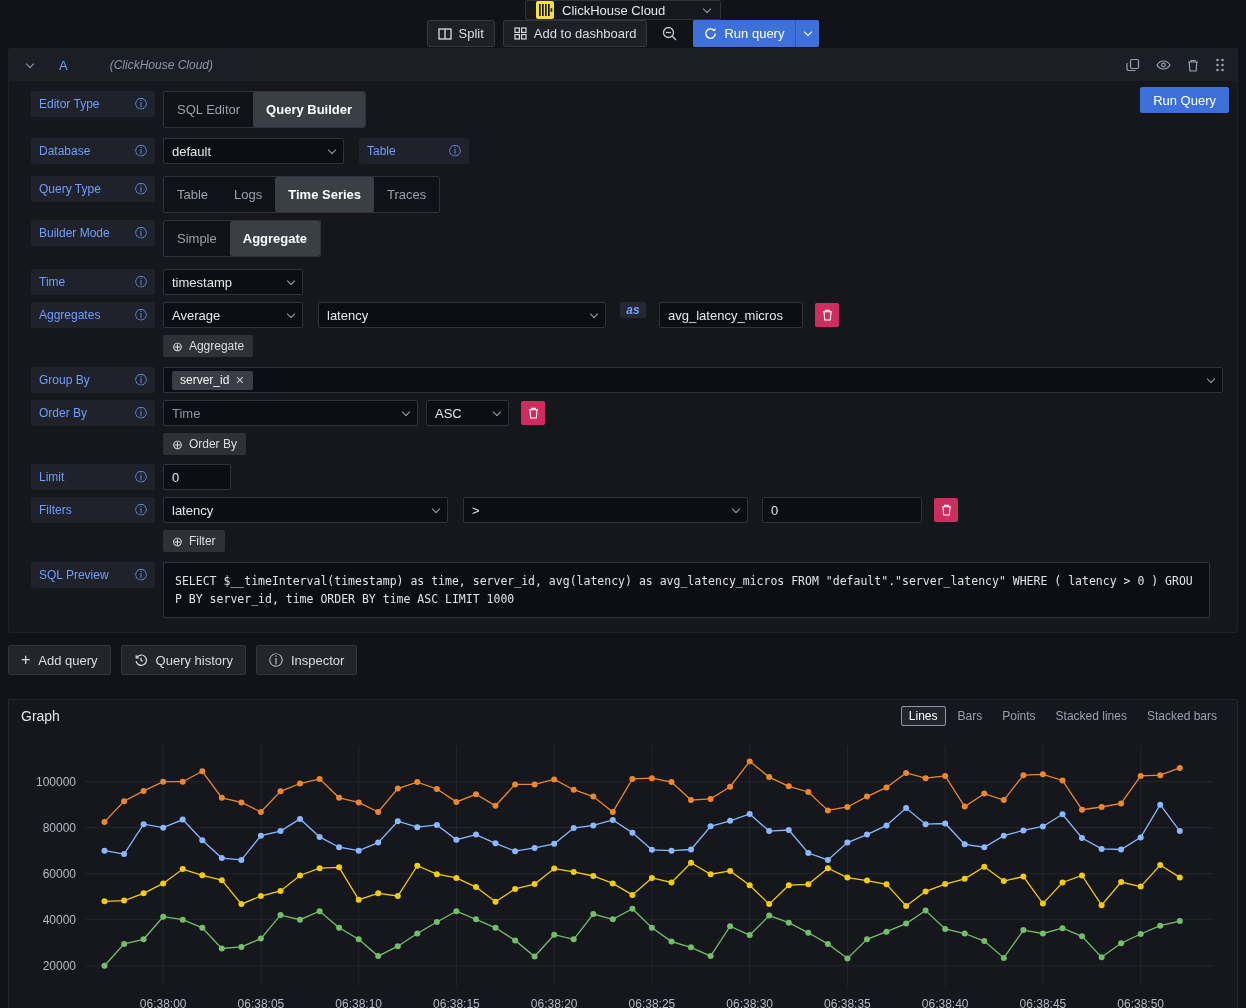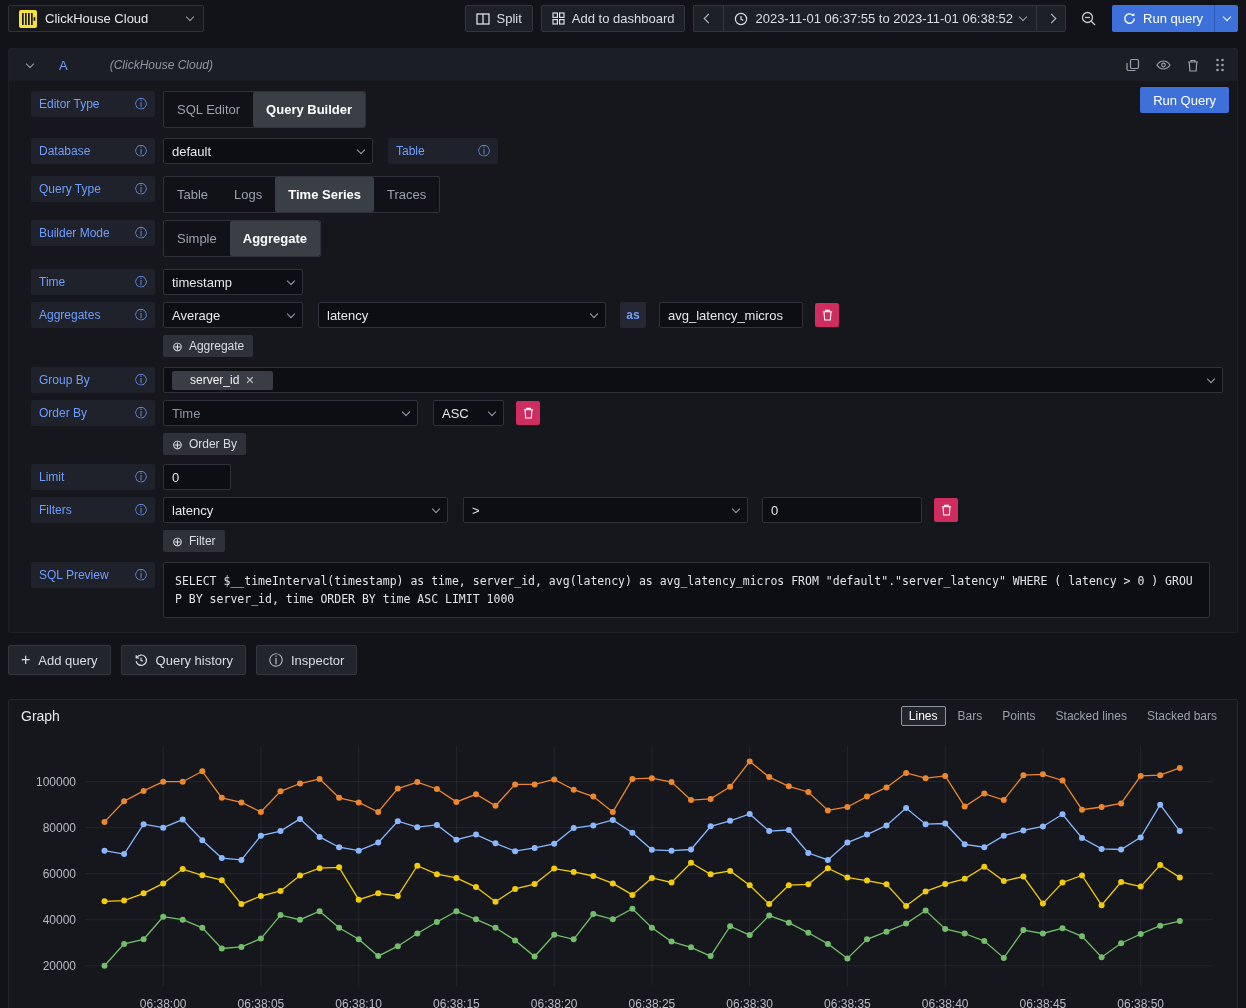--- a/index.html
+++ b/index.html
@@ -1,21 +1,21 @@
 <!DOCTYPE html>
 <html><head>
 <meta charset="utf-8">
 <style>
   * { box-sizing: border-box; margin: 0; padding: 0; }
   html,body { width:1246px; height:1008px; background:#111318; overflow:hidden;
     font-family:"Liberation Sans", sans-serif; color:#d8d9dd; }
 
   
   .toolbar { height:37px; display:flex; align-items:center; justify-content:space-between;
-    padding:0 8px; background:#111318; }
+    padding:0 8px; background:#111318;flex-direction:column; }
   .ds-picker { height:27px; display:flex; align-items:center; gap:8px; padding:0 10px;
     border:1px solid #2f323a; border-radius:2px; background:#16181e; min-width:196px; cursor:pointer; }
   .ds-picker .name { font-size:13px; color:#e6e7ea; flex:1; }
   .tb-right { display:flex; align-items:center; gap:8px; }
   .btn { height:27px; display:flex; align-items:center; gap:7px; padding:0 10px;
     background:#1d2026; border:1px solid #33363d; border-radius:2px; font-size:13px;
     font-weight:500; color:#dcdde1; cursor:pointer; white-space:nowrap; }
   .time-group { display:flex; align-items:center; }
   .time-group .btn { border-radius:0; border-right-width:0; }
   .time-group .btn:first-child { border-radius:2px 0 0 2px; }
@@ -54,30 +54,30 @@
   .sel, .inp { height:26px; background:#0c0e13; border:1px solid #2f323a; border-radius:2px;
     display:flex; align-items:center; padding:0 8px; font-size:13px; color:#e6e7ea; gap:8px; cursor:pointer; }
   .sel .val { flex:1; white-space:nowrap; overflow:hidden; }
   .sel .val.placeholder { color:#8e95a3; }
   input.inp { cursor:text; }
   .seg { display:flex; background:#101217; border:1px solid #2f323a; border-radius:2px; height:37px;
     align-items:stretch; overflow:hidden; width:max-content; }
   .seg .seg-opt { display:flex; align-items:center; padding:0 13px; font-size:13px; color:#9aa1ad;
     cursor:pointer; border-radius:2px; }
   .seg .seg-opt.active { background:#3a3e45; color:#fff; font-weight:600; }
-  .as-chip { height:26px; min-width:26px; background:#252833; border-radius:2px; display:flex;
-    align-items:center; justify-content:center; color:#6e9fff; font-size:12px; font-weight:600; }
+  .as-chip { height:16px; min-width:26px; background:#252833; border-radius:2px; display:flex;
+    align-items:center; justify-content:center; color:#6e9fff; font-size:12px; font-weight:600;font-style:italic; }
   .trash-btn { width:24px; height:24px; margin-top:1px; background:#cf2d5f; border:none; border-radius:2px;
     display:flex; align-items:center; justify-content:center; cursor:pointer; flex:none; }
   .add-btn { height:22px; display:flex; align-items:center; gap:6px; padding:0 9px; background:#2e3138;
     border:none; border-radius:2px; color:#dcdde1; font-size:12px; font-weight:500; cursor:pointer; }
   .add-btn .plus { font-size:13px; line-height:1; }
   .indent { margin-left:132px; }
   .tag { height:19px; background:#3a3d45; border-radius:2px; display:flex; align-items:center; gap:6px;
-    padding:0 18px; font-size:12px; color:#f0f1f3; cursor:pointer; }
+    padding:0 8px; font-size:12px; color:#f0f1f3; cursor:pointer; }
   .tag .x { color:#c0c4cc; font-size:11px; }
   .sql-box { flex:1; margin-right:19px; border:1px solid #2f323a; border-radius:2px; background:#0c0e13;
     padding:9px 11px; font-family:"DejaVu Sans Mono", monospace; font-size:11.5px; line-height:18px;
     color:#e2e3e8; word-break:break-all; }
   .run-query-inline { position:absolute; top:38px; right:8px; height:26px; padding:0 13px;
     background:#3d71d9; border:none; border-radius:2px; color:#fff; font-size:13px; font-weight:500; cursor:pointer; }
 
   
   .factions { display:flex; gap:10px; margin:12px 8px 0 8px; }
   .fbtn { height:30px; display:flex; align-items:center; gap:8px; padding:0 12px; background:#22252c;
@@ -122,36 +122,20 @@
     <div class="btn">
       <svg width="13" height="13" viewBox="0 0 13 13">
         <rect x="1" y="1" width="4.4" height="4.4" fill="none" stroke="#dcdde1" stroke-width="1.2"></rect>
         <rect x="7.6" y="1" width="4.4" height="4.4" fill="none" stroke="#dcdde1" stroke-width="1.2"></rect>
         <rect x="1" y="7.6" width="4.4" height="4.4" fill="none" stroke="#dcdde1" stroke-width="1.2"></rect>
         <rect x="7.6" y="7.6" width="4.4" height="4.4" fill="none" stroke="#dcdde1" stroke-width="1.2"></rect>
       </svg>
       <span>Add to dashboard</span>
     </div>
 
-    <div class="time-group">
-      <div class="btn icon-btn">
-        <span class="chev-l"></span>
-      </div>
-      <div class="btn">
-        <svg width="14" height="14" viewBox="0 0 14 14">
-          <circle cx="7" cy="7" r="5.6" fill="none" stroke="#dcdde1" stroke-width="1.2"></circle>
-          <path d="M7 4v3.2l2.2 1.2" fill="none" stroke="#dcdde1" stroke-width="1.2"></path>
-        </svg>
-        <span>2023-11-01 06:37:55 to 2023-11-01 06:38:52</span>
-        <span class="caret"></span>
-      </div>
-      <div class="btn icon-btn">
-        <span class="chev-r"></span>
-      </div>
-    </div>
 
     <div class="btn icon-btn zoom-btn">
       <svg width="16" height="16" viewBox="0 0 16 16">
         <circle cx="6.5" cy="6.5" r="5" fill="none" stroke="#c7c9d1" stroke-width="1.3"></circle>
         <line x1="10.3" y1="10.3" x2="14" y2="14" stroke="#c7c9d1" stroke-width="1.3"></line>
         <line x1="4" y1="6.5" x2="9" y2="6.5" stroke="#c7c9d1" stroke-width="1.3"></line>
       </svg>
     </div>
 
     <div class="run-query">
@@ -211,21 +195,21 @@
           <span class="seg-opt">SQL Editor</span>
           <span class="seg-opt active">Query Builder</span>
         </div>
     </div>
 
     <div class="row" style="margin-bottom:12px; margin-top:10px;">
       <div class="label-chip">
         <span class="lt">Database</span>
         <span class="info">ⓘ</span>
       </div>
-      <div class="sel" style="width:210px;">
+      <div class="sel" style="width:181px;">
         <span class="val">default</span>
         <span class="caret"></span>
       </div>
       <div class="label-chip" style="width:110px; margin-left:7px;">
         <span class="lt">Table</span>
         <span class="info">ⓘ</span>
       </div>
     </div>
 
     <div class="row">
@@ -308,21 +292,21 @@
 
     <div class="row">
       <div class="label-chip">
         <span class="lt">Order By</span>
         <span class="info">ⓘ</span>
       </div>
       <div class="sel" style="width:255px;">
         <span class="val placeholder">Time</span>
         <span class="caret"></span>
       </div>
-      <div class="sel" style="width:71px; margin-left:7px;">
+      <div class="sel" style="width:83px; ">
         <span class="val">ASC</span>
         <span class="caret"></span>
       </div>
       <button class="trash-btn" style="margin-left:4px;">
         <svg width="11" height="12" viewBox="0 0 12 13">
           <path d="M1 3h10M4 3V1.5h4V3M2.2 3l.7 9h6.2l.7-9" fill="none" stroke="#fff" stroke-width="1.2"></path>
         </svg>
       </button>
     </div>
     <div class="row indent" style="margin-bottom:9px;">

